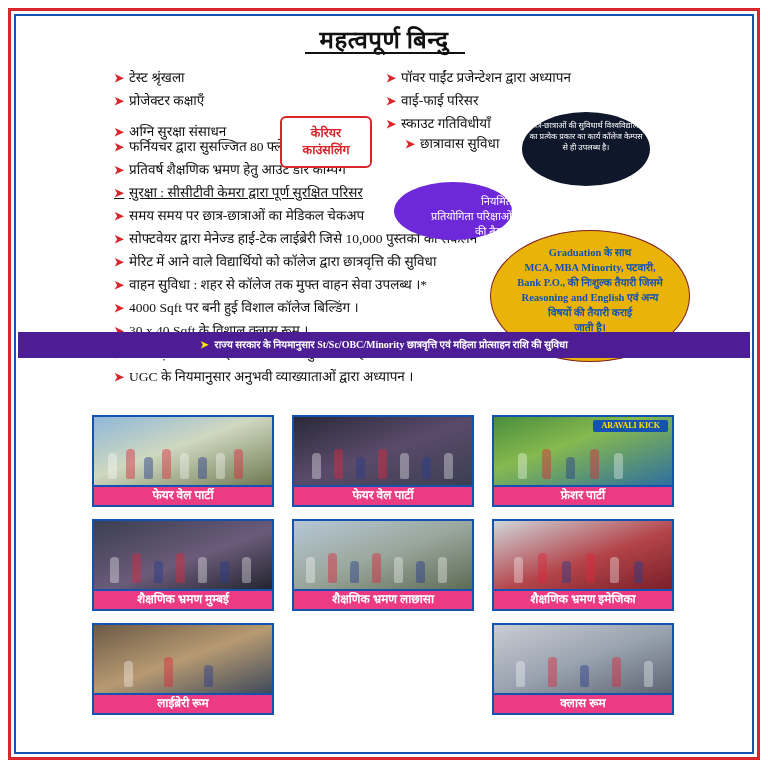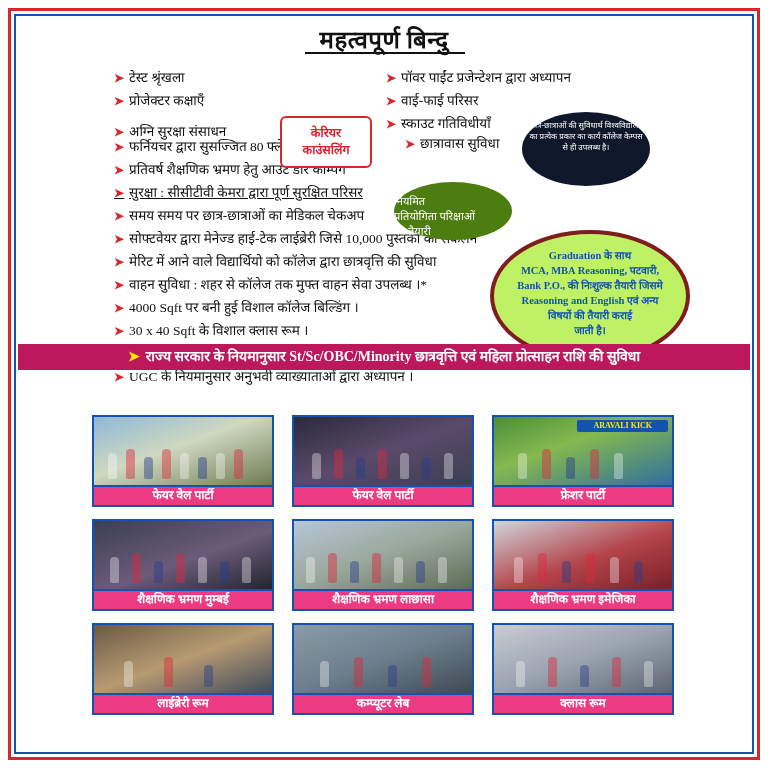--- a/index.html
+++ b/index.html
@@ -95,56 +95,56 @@
   .badge-blue div{
     font-family:"Liberation Serif", serif;
     font-size:8px;line-height:11px;
   }
 
   .badge-purple{
     position:absolute;
     left:370px;top:122px;
     width:118px;height:58px;
     border-radius:50%;
-    background:#4d7c0f;
+    background:#6d28d9;
     color:#fff;
-    text-align:left;
+    text-align:right;
     box-sizing:border-box;
     padding-top:12px;
   }
   .badge-purple div{
     font-family:"Liberation Serif", serif;
     font-size:11px;line-height:15px;
   }
 
   .badge-oval{
     position:absolute;
     left:466px;top:170px;
     width:200px;height:132px;
     border-radius:50%;
-    border:4px solid #7f1d1d;
-    background:#bef264;
+    border:1px solid #7f1d1d;
+    background:#eab308;
     text-align:center;
     box-sizing:border-box;
     padding:14px 12px 0 12px;
   }
   .badge-oval div{
     font-family:"Liberation Serif", serif;
     font-size:10.5px;line-height:15px;color:#1452b0;font-weight:bold;
   }
 
   
   .strip{
     position:absolute;
-    left:18px;top:344px;width:732px;height:26px;
-    background:#be185d;
+    left:18px;top:332px;width:732px;height:26px;
+    background:#4c1d95;
     color:#fff;
     text-align:center;
     font-family:"Liberation Serif", serif;
-    font-size:14px;
+    font-size:10px;
     font-weight:bold;
     line-height:26px;
     box-sizing:border-box;
   }
   .strip .arrow{color:#ffe600;margin-right:6px;}
 
   
   .welcome{
     position:absolute;
     left:100px;top:378px;width:568px;height:30px;
@@ -206,21 +206,21 @@
     width:9px;height:26px;border-radius:4px 4px 2px 2px;
     background:rgba(255,255,255,.35);
   }
   .ph-figs i:nth-child(2n){background:rgba(220,40,60,.45);height:30px;}
   .ph-figs i:nth-child(3n){background:rgba(40,60,140,.45);height:22px;}
   .kick-logo{
     position:absolute;right:4px;top:3px;
     background:#1452b0;color:#ffe600;
     font-family:"Liberation Serif", serif;
     font-size:8px;font-weight:bold;
-    padding:1px 16px;border-radius:2px;line-height:10px;text-align:center;
+    padding:1px 8px;border-radius:2px;line-height:10px;text-align:center;
   }
 </style>
 </head>
 <body>
 
 <div class="page">
   <div class="outer-border"></div>
   <div class="inner-border"></div>
 
   <div class="main-title">महत्वपूर्ण बिन्दु</div>
@@ -258,21 +258,21 @@
     </div>
 
     <div class="badge-purple">
       <div>नियमित</div>
       <div>प्रतियोगिता परिक्षाओं</div>
       <div>की तैयारी</div>
     </div>
 
     <div class="badge-oval">
       <div>Graduation के साथ</div>
-      <div>MCA, MBA Reasoning, पटवारी,</div>
+      <div>MCA, MBA Minority, पटवारी,</div>
       <div>Bank P.O., की निःशुल्क तैयारी जिसमे</div>
       <div>Reasoning and English एवं अन्य</div>
       <div>विषयों की तैयारी कराई</div>
       <div>जाती है।</div>
     </div>
   </div>
 
   <div class="strip">
     <span class="arrow">➤</span><span>राज्य सरकार के नियमानुसार St/Sc/OBC/Minority छात्रवृत्ति एवं महिला प्रोत्साहन राशि की सुविधा</span>
   </div>
@@ -373,31 +373,20 @@
       <div class="photo ph7">
         <div class="ph-figs">
             <i style="left:30px"></i>
             <i style="left:70px"></i>
             <i style="left:110px"></i>
           </div>
       </div>
       <div class="cap">लाईब्रेरी रूम</div>
     </div>
 
-    <div class="cell" style="left:200px;top:208px;">
-      <div class="photo ph8">
-        <div class="ph-figs">
-            <i style="left:26px"></i>
-            <i style="left:60px"></i>
-            <i style="left:94px"></i>
-            <i style="left:128px"></i>
-          </div>
-      </div>
-      <div class="cap">कम्प्यूटर लेब</div>
-    </div>
 
     <div class="cell" style="left:400px;top:208px;">
       <div class="photo ph9">
         <div class="ph-figs">
             <i style="left:22px"></i>
             <i style="left:54px"></i>
             <i style="left:86px"></i>
             <i style="left:118px"></i>
             <i style="left:150px"></i>
           </div>

